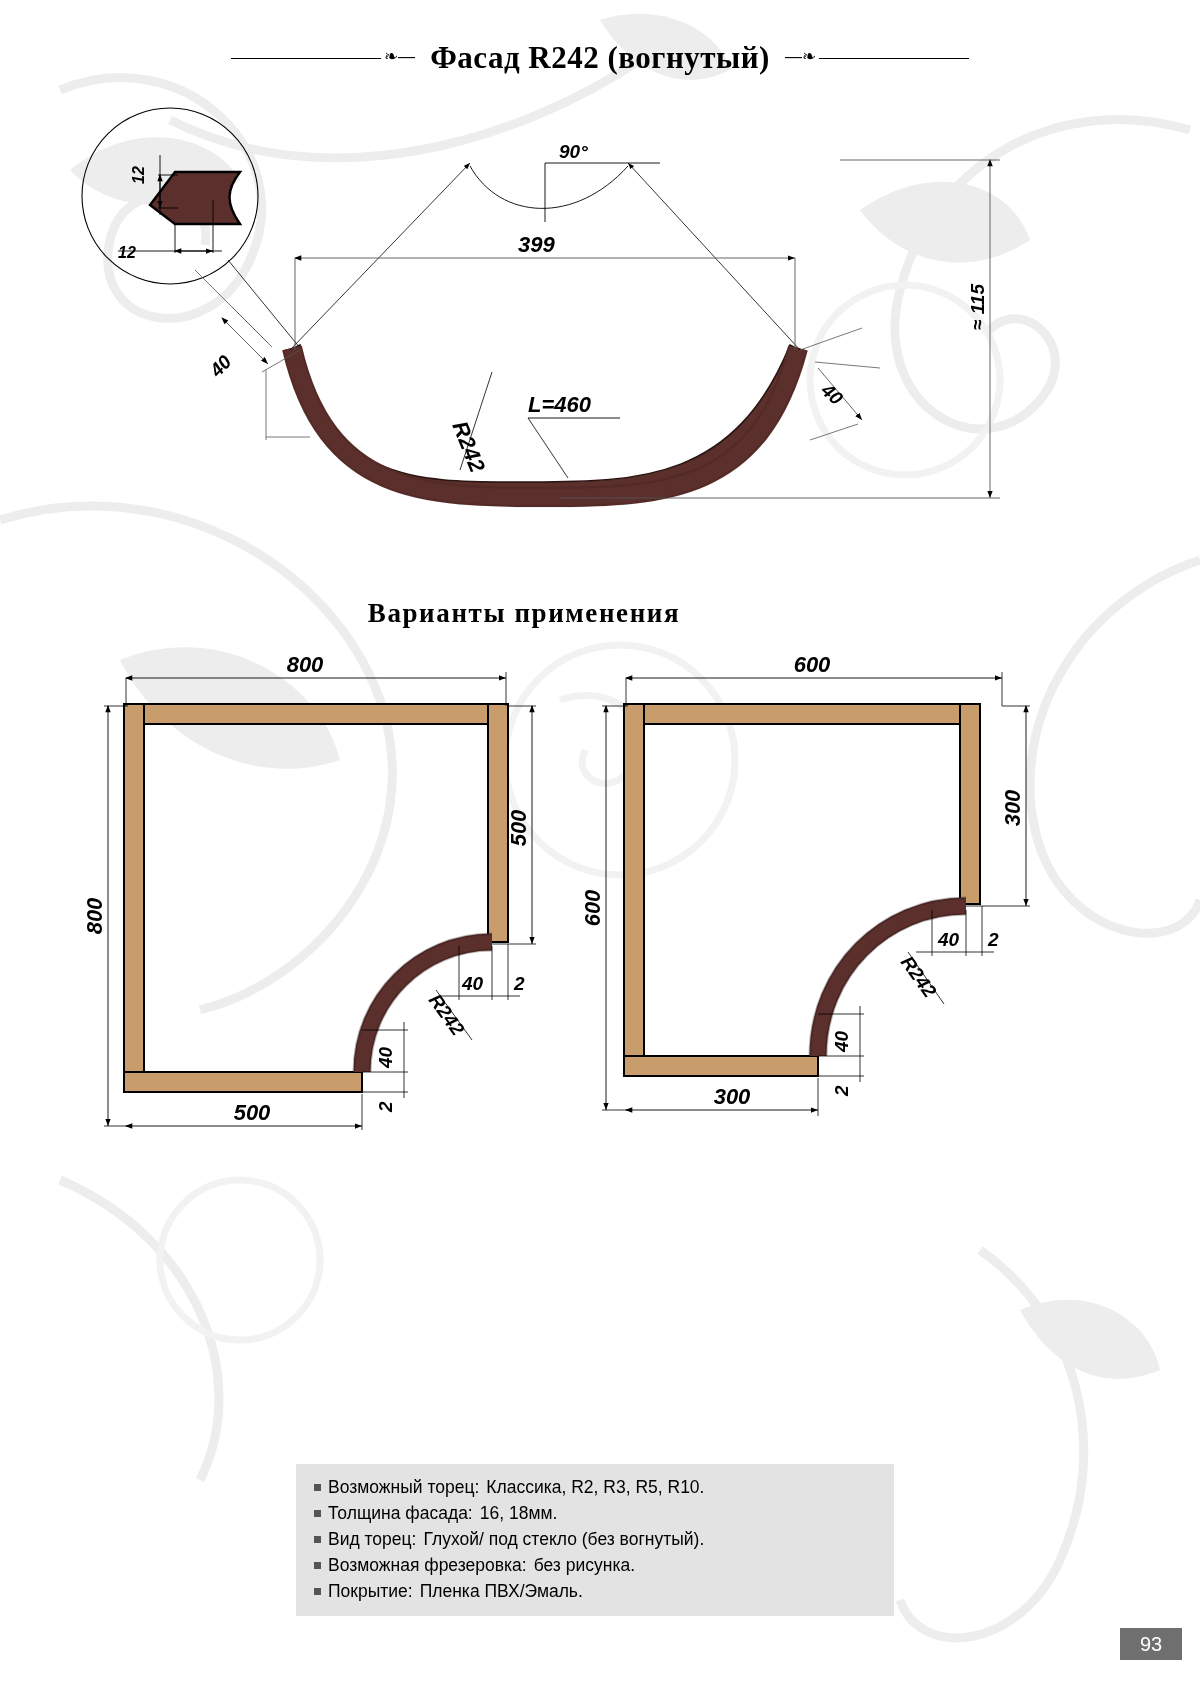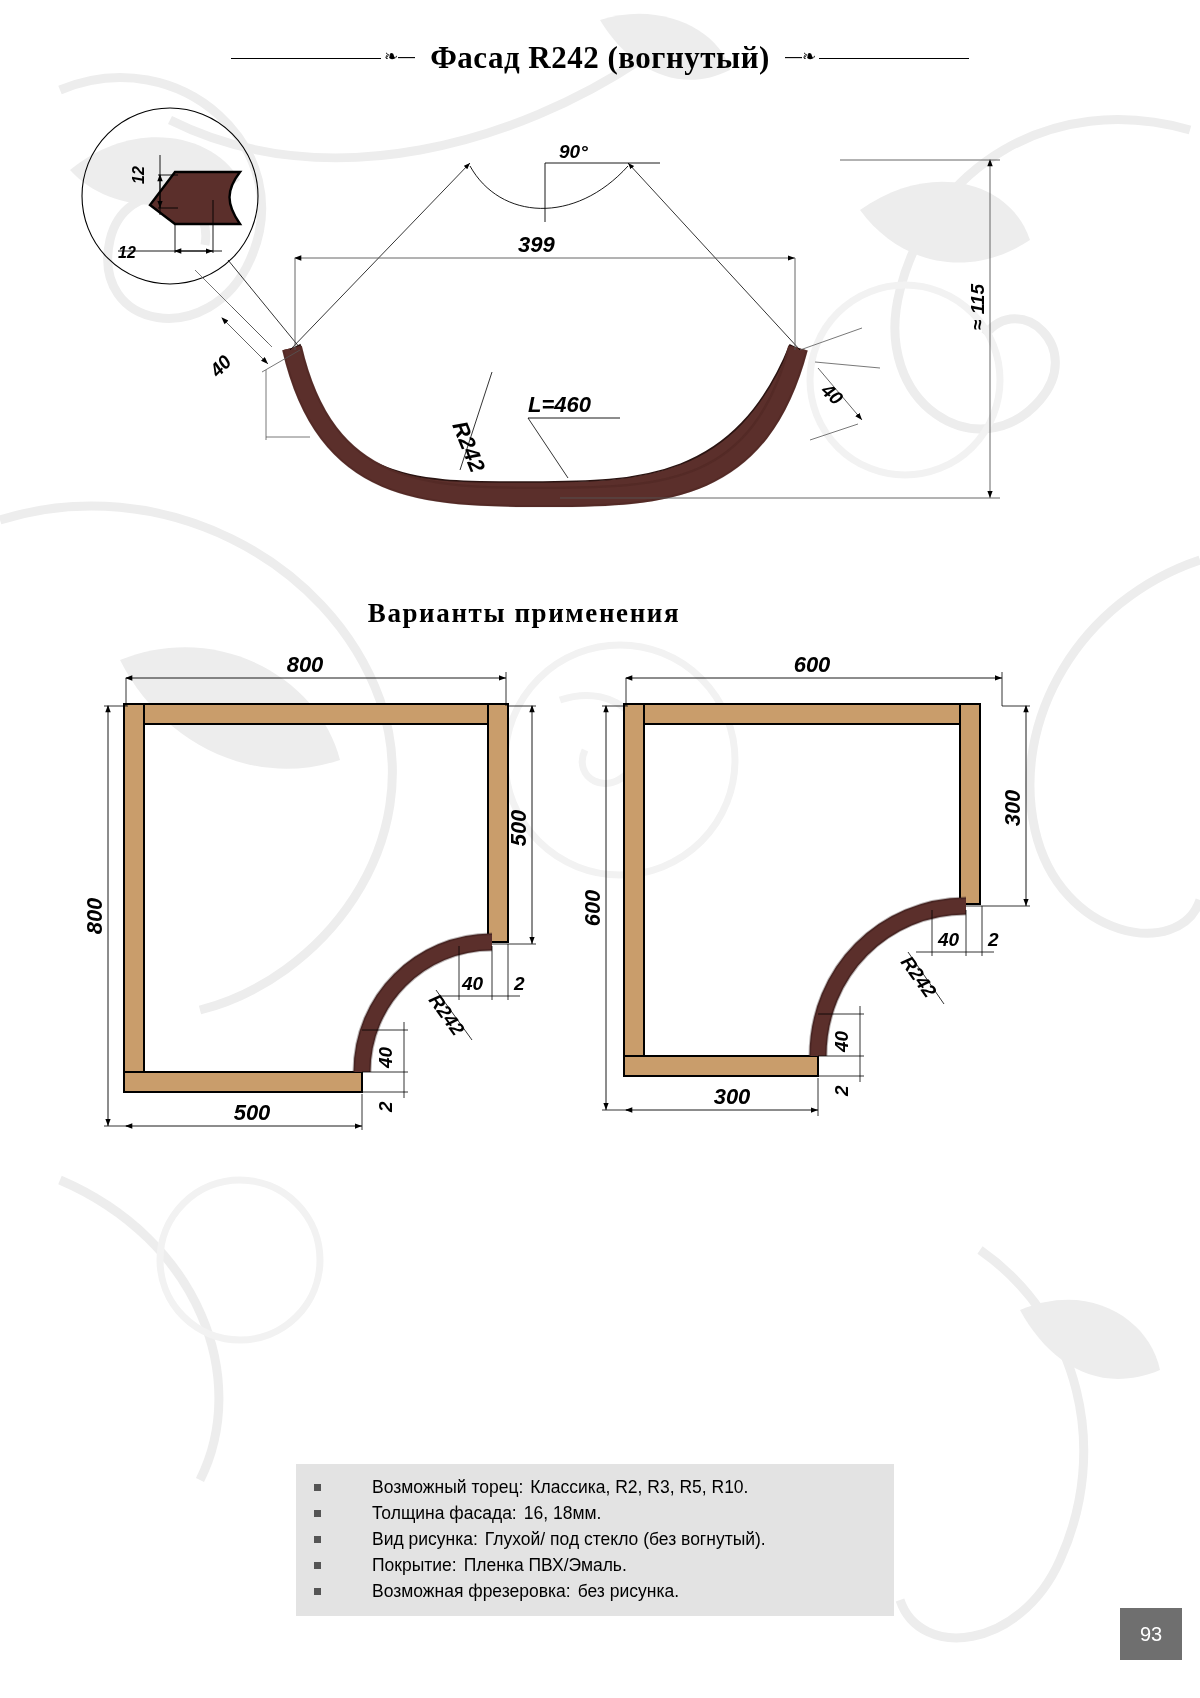--- a/index.html
+++ b/index.html
@@ -37,26 +37,26 @@
   
   .spec-block{
     position:absolute;left:296px;top:1464px;width:566px;
     background:#e3e3e3;padding:10px 14px 12px 18px;z-index:6;
   }
   .spec-line{
     font-size:17.5px;line-height:26px;white-space:nowrap;
     display:flex;align-items:baseline;gap:7px;
   }
   .bullet{display:inline-block;width:7px;height:7px;background:#555;flex:none;transform:translateY(-2px);}
-  .spec-label{font-weight:normal;margin-left:44px;}
+  .spec-label{font-weight:normal;}
   .spec-val{}
 
   
   .page-num{
-    position:absolute;right:18px;bottom:38px;width:62px;height:52px;background:#6f6f6f;
+    position:absolute;right:18px;bottom:38px;width:62px;height:32px;background:#6f6f6f;
     color:#fff;display:flex;align-items:center;justify-content:center;
     font-size:20px;z-index:7;
   }
 
   
   .dim{font-family:"Liberation Sans", sans-serif;font-style:italic;font-weight:bold;font-size:19px;fill:#000;}
   .dim-sm{font-family:"Liberation Sans", sans-serif;font-style:italic;font-weight:bold;font-size:16px;fill:#000;}
   .dim-lg{font-family:"Liberation Sans", sans-serif;font-style:italic;font-weight:bold;font-size:22px;fill:#000;}
 </style>
 </head>
@@ -311,30 +311,30 @@
       <span class="spec-label">Возможный торец:</span>
       <span class="spec-val">Классика, R2, R3, R5, R10.</span>
     </div>
     <div class="spec-line">
       <span class="bullet"></span>
       <span class="spec-label">Толщина фасада:</span>
       <span class="spec-val">16, 18мм.</span>
     </div>
     <div class="spec-line">
       <span class="bullet"></span>
-      <span class="spec-label">Вид рисунка:</span>
+      <span class="spec-label">Вид торец:</span>
       <span class="spec-val">Глухой/ под стекло (без вогнутый).</span>
+    </div>
+    <div class="spec-line">
+      <span class="bullet"></span>
+      <span class="spec-label">Возможная фрезеровка:</span>
+      <span class="spec-val">без рисунка.</span>
     </div>
     <div class="spec-line">
       <span class="bullet"></span>
       <span class="spec-label">Покрытие:</span>
       <span class="spec-val">Пленка ПВХ/Эмаль.</span>
     </div>
-    <div class="spec-line">
-      <span class="bullet"></span>
-      <span class="spec-label">Возможная фрезеровка:</span>
-      <span class="spec-val">без рисунка.</span>
-    </div>
   </div>
 
   <div class="page-num">93</div>
 
 </div>
 
 </body></html>

